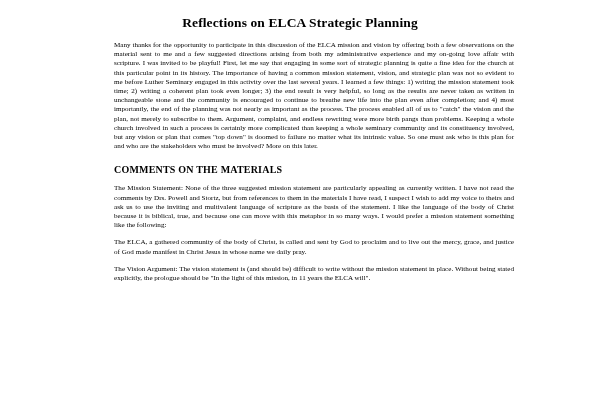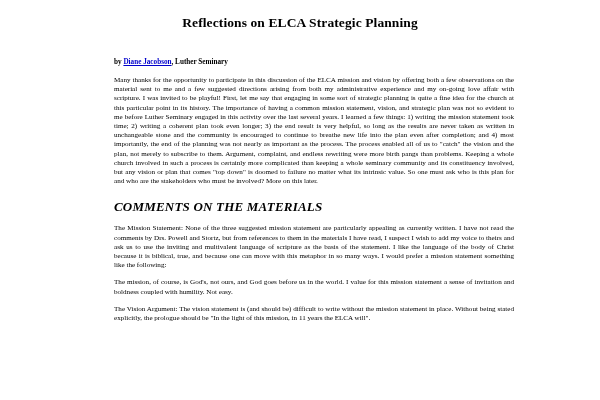--- a/index.html
+++ b/index.html
@@ -48,49 +48,45 @@
     padding-left: 78px;
     padding-right: 42px;
   }
   p.para {
     font-size: 7.1px;
     line-height: 9.2px;
     text-align: justify;
     margin: 0 8px 8px 0;
   }
   h2.section {
-    font-size: 13px;
+    font-size: 10px;
     font-weight: bold;
     margin: 13px 0 9px 0;
     letter-spacing: 0.2px;
-    font-style: italic;
   }
   .lead {
     font-weight: normal;
   }
 </style>
 </head>
 <body>
 
 <div class="page">
 
   <h1 class="doc-title">Reflections on ELCA Strategic Planning</h1>
 
-  <div class="byline">
-    <span>by </span><a href="#">Diane Jacobson</a><span>, Luther Seminary</span>
-  </div>
 
 
   <div class="body-block">
 
     <p class="para">Many thanks for the opportunity to participate in this discussion of the ELCA mission and vision by offering both a few observations on the material sent to me and a few suggested directions arising from both my administrative experience and my on-going love affair with scripture. I was invited to be playful! First, let me say that engaging in some sort of strategic planning is quite a fine idea for the church at this particular point in its history. The importance of having a common mission statement, vision, and strategic plan was not so evident to me before Luther Seminary engaged in this activity over the last several years. I learned a few things: 1) writing the mission statement took time; 2) writing a coherent plan took even longer; 3) the end result is very helpful, so long as the results are never taken as written in unchangeable stone and the community is encouraged to continue to breathe new life into the plan even after completion; and 4) most importantly, the end of the planning was not nearly as important as the process. The process enabled all of us to "catch" the vision and the plan, not merely to subscribe to them. Argument, complaint, and endless rewriting were more birth pangs than problems. Keeping a whole church involved in such a process is certainly more complicated than keeping a whole seminary community and its constituency involved, but any vision or plan that comes "top down" is doomed to failure no matter what its intrinsic value. So one must ask who is this plan for and who are the stakeholders who must be involved? More on this later.</p>
 
     <h2 class="section">COMMENTS ON THE MATERIALS</h2>
 
     <p class="para"><span class="lead">The Mission Statement:</span><span> None of the three suggested mission statement are particularly appealing as currently written. I have not read the comments by Drs. Powell and Stortz, but from references to them in the materials I have read, I suspect I wish to add my voice to theirs and ask us to use the inviting and multivalent language of scripture as the basis of the statement. I like the language of the body of Christ because it is biblical, true, and because one can move with this metaphor in so many ways. I would prefer a mission statement something like the following:</span></p>
 
+    <p class="para"><span class="lead"></span><span>The ELCA, a gathered community of the body of Christ, is called and sent by God to proclaim and to live out the mercy, grace, and justice of God made manifest in Christ Jesus in whose name we daily pray.</span></p>
 
-    <p class="para"><span class="lead"></span><span>The mission, of course, is God's, not ours, and God goes before us in the world. I value for this mission statement a sense of invitation and boldness coupled with humility. Not easy.</span></p>
 
     <p class="para"><span class="lead">The Vision Argument:</span><span> The vision statement is (and should be) difficult to write without the mission statement in place. Without being stated explicitly, the prologue should be "In the light of this mission, in 11 years the ELCA will".</span></p>
 
   </div>
 </div>
 
 </body></html>

